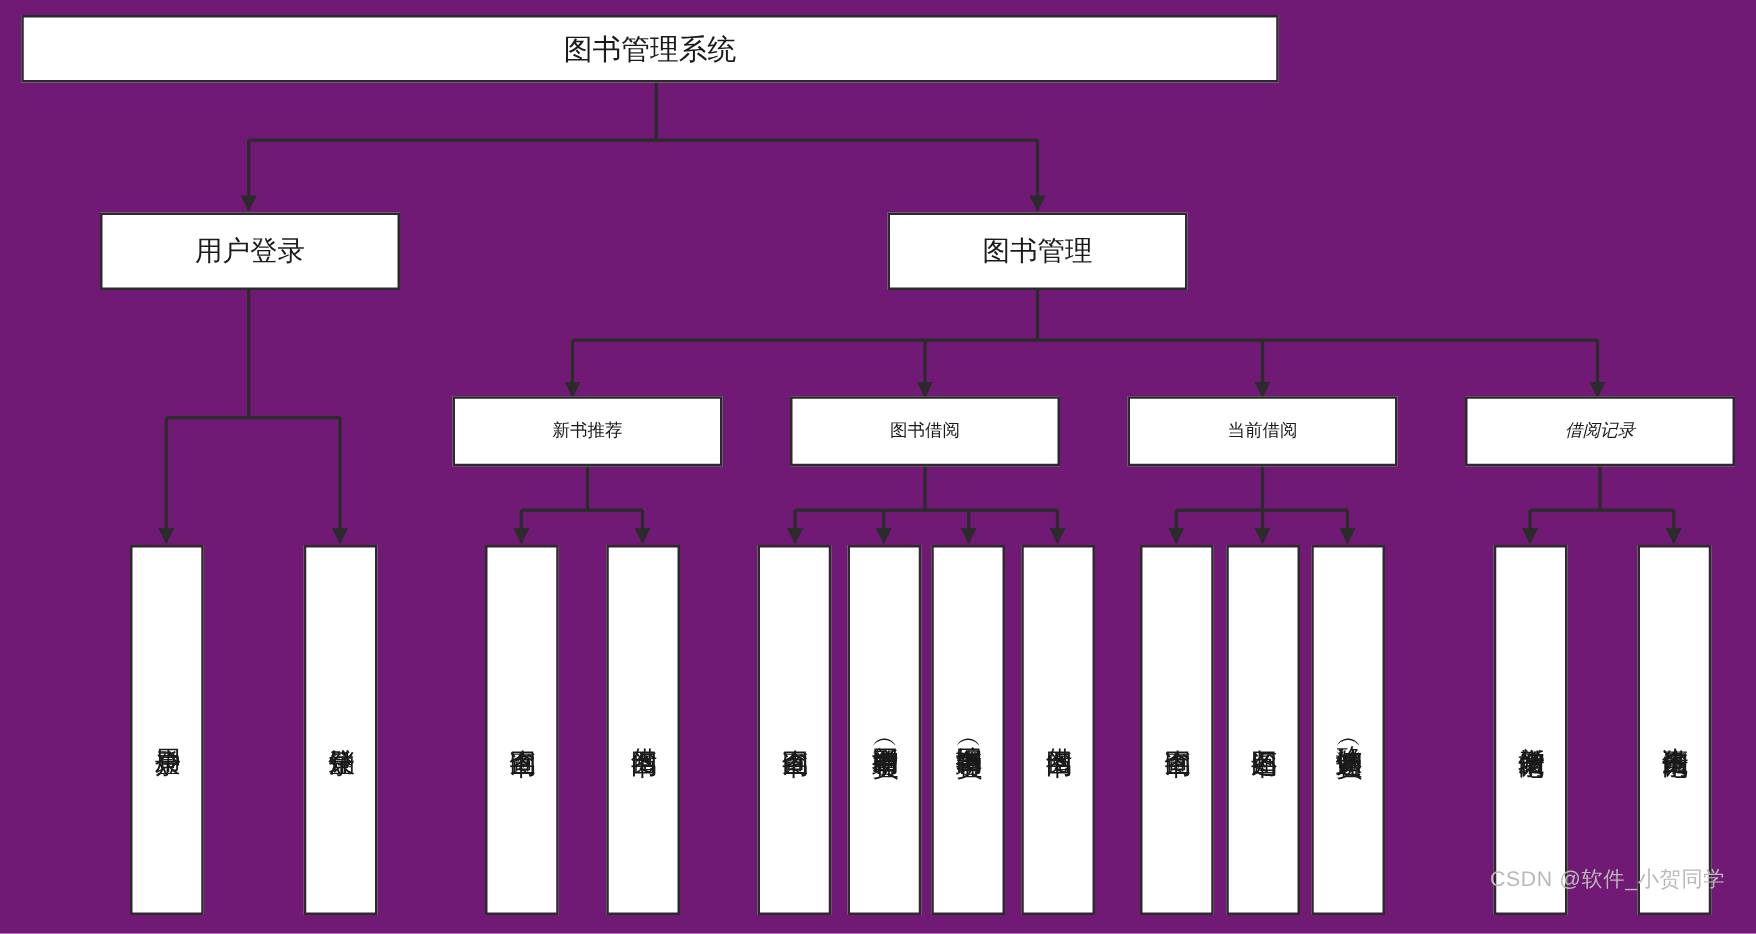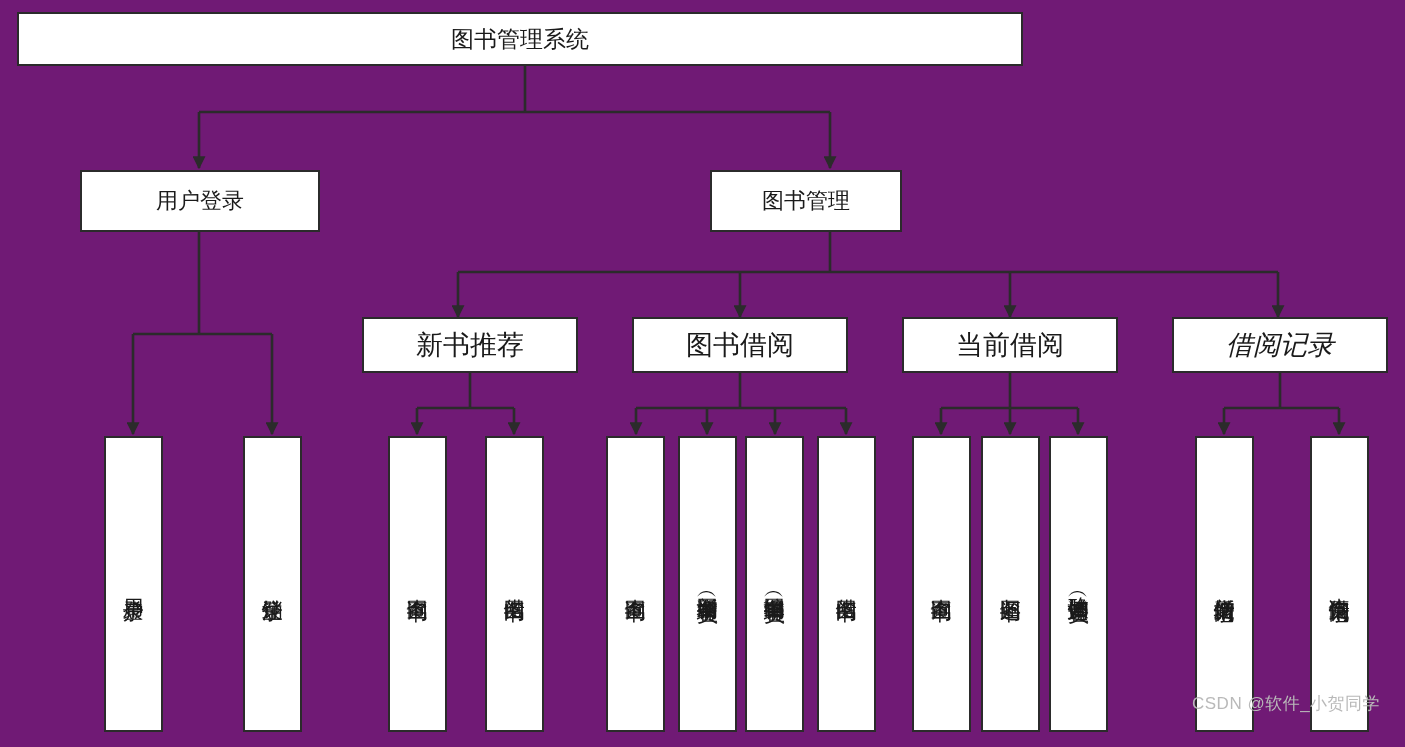--- a/index.html
+++ b/index.html
@@ -35,21 +35,21 @@
     text-align: center;
     color: #1a1a1a;
   }
   .node.root {
     font-size: 23px;
   }
   .node.level2 {
     font-size: 22px;
   }
   .node.level3 {
-    font-size: 27px;
+    font-size: 14px;
   }
   .node.leaf {
     font-size: 21px;
     writing-mode: vertical-rl;
     text-orientation: upright;
     align-items: center;
     justify-content: center;
     line-height: 1.12;
     letter-spacing: 1px;
     padding: 6px 0;
@@ -124,21 +124,21 @@
     </g>
   </svg>
 
   <div class="node root" style="left:17px; top:12px; width:1006px; height:54px;">
     <span>图书管理系统</span>
   </div>
 
   <div class="node level2" style="left:80px; top:170px; width:240px; height:62px;">
     <span>用户登录</span>
   </div>
-  <div class="node level2" style="left:710px; top:170px; width:192px; height:62px;">
+  <div class="node level2" style="left:710px; top:170px; width:240px; height:62px;">
     <span>图书管理</span>
   </div>
 
   <div class="node level3" style="left:362px; top:317px; width:216px; height:56px;">
     <span>新书推荐</span>
   </div>
   <div class="node level3" style="left:632px; top:317px; width:216px; height:56px;">
     <span>图书借阅</span>
   </div>
   <div class="node level3" style="left:902px; top:317px; width:216px; height:56px;">

